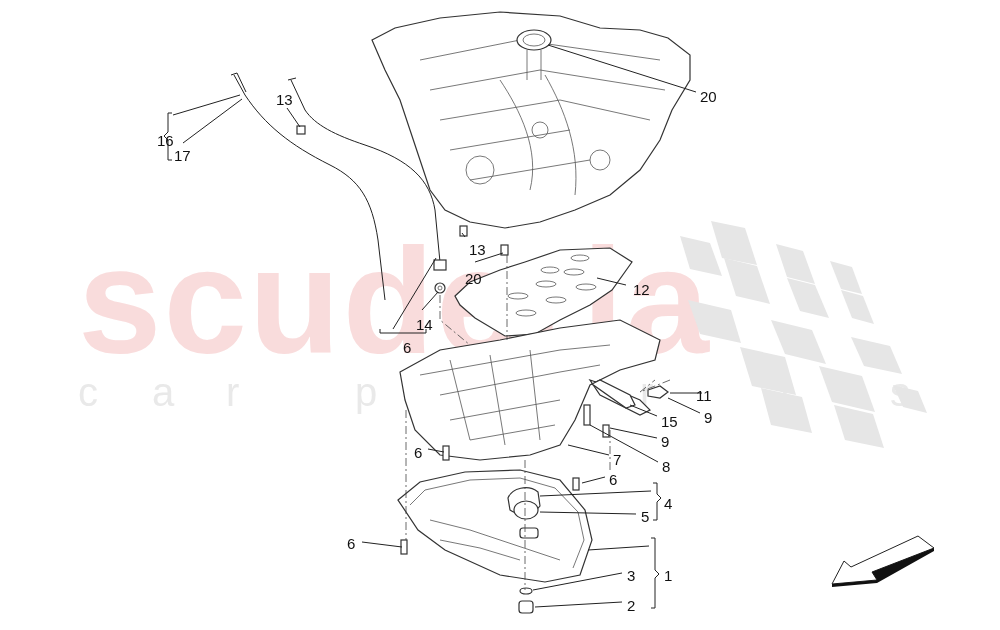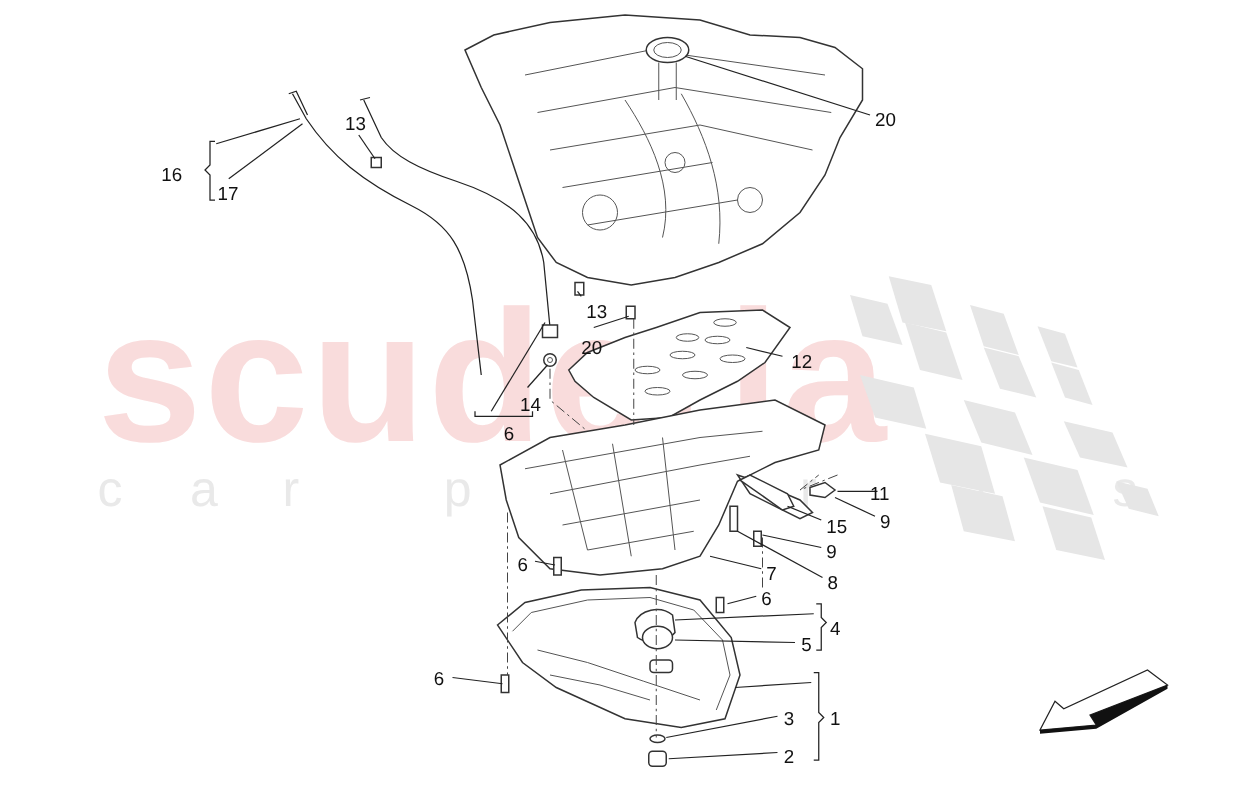--- a/index.html
+++ b/index.html
@@ -185,17 +185,17 @@
   <div class="callout" style="left:662px;top:459px">8</div>
   <div class="callout" style="left:661px;top:434px">9</div>
   <div class="callout" style="left:704px;top:410px">9</div>
   <div class="callout" style="left:661px;top:414px">15</div>
   <div class="callout" style="left:696px;top:388px">11</div>
   <div class="callout" style="left:633px;top:282px">12</div>
   <div class="callout" style="left:276px;top:92px">13</div>
   <div class="callout" style="left:469px;top:242px">13</div>
   <div class="callout" style="left:416px;top:317px">14</div>
   <div class="callout" style="left:403px;top:340px">6</div>
-  <div class="callout" style="left:129px;top:133px">16</div>
+  <div class="callout" style="left:157px;top:133px">16</div>
   <div class="callout" style="left:174px;top:148px">17</div>
   <div class="callout" style="left:465px;top:271px">20</div>
   <div class="callout" style="left:700px;top:89px">20</div>
 </div>
 
 </body></html>

